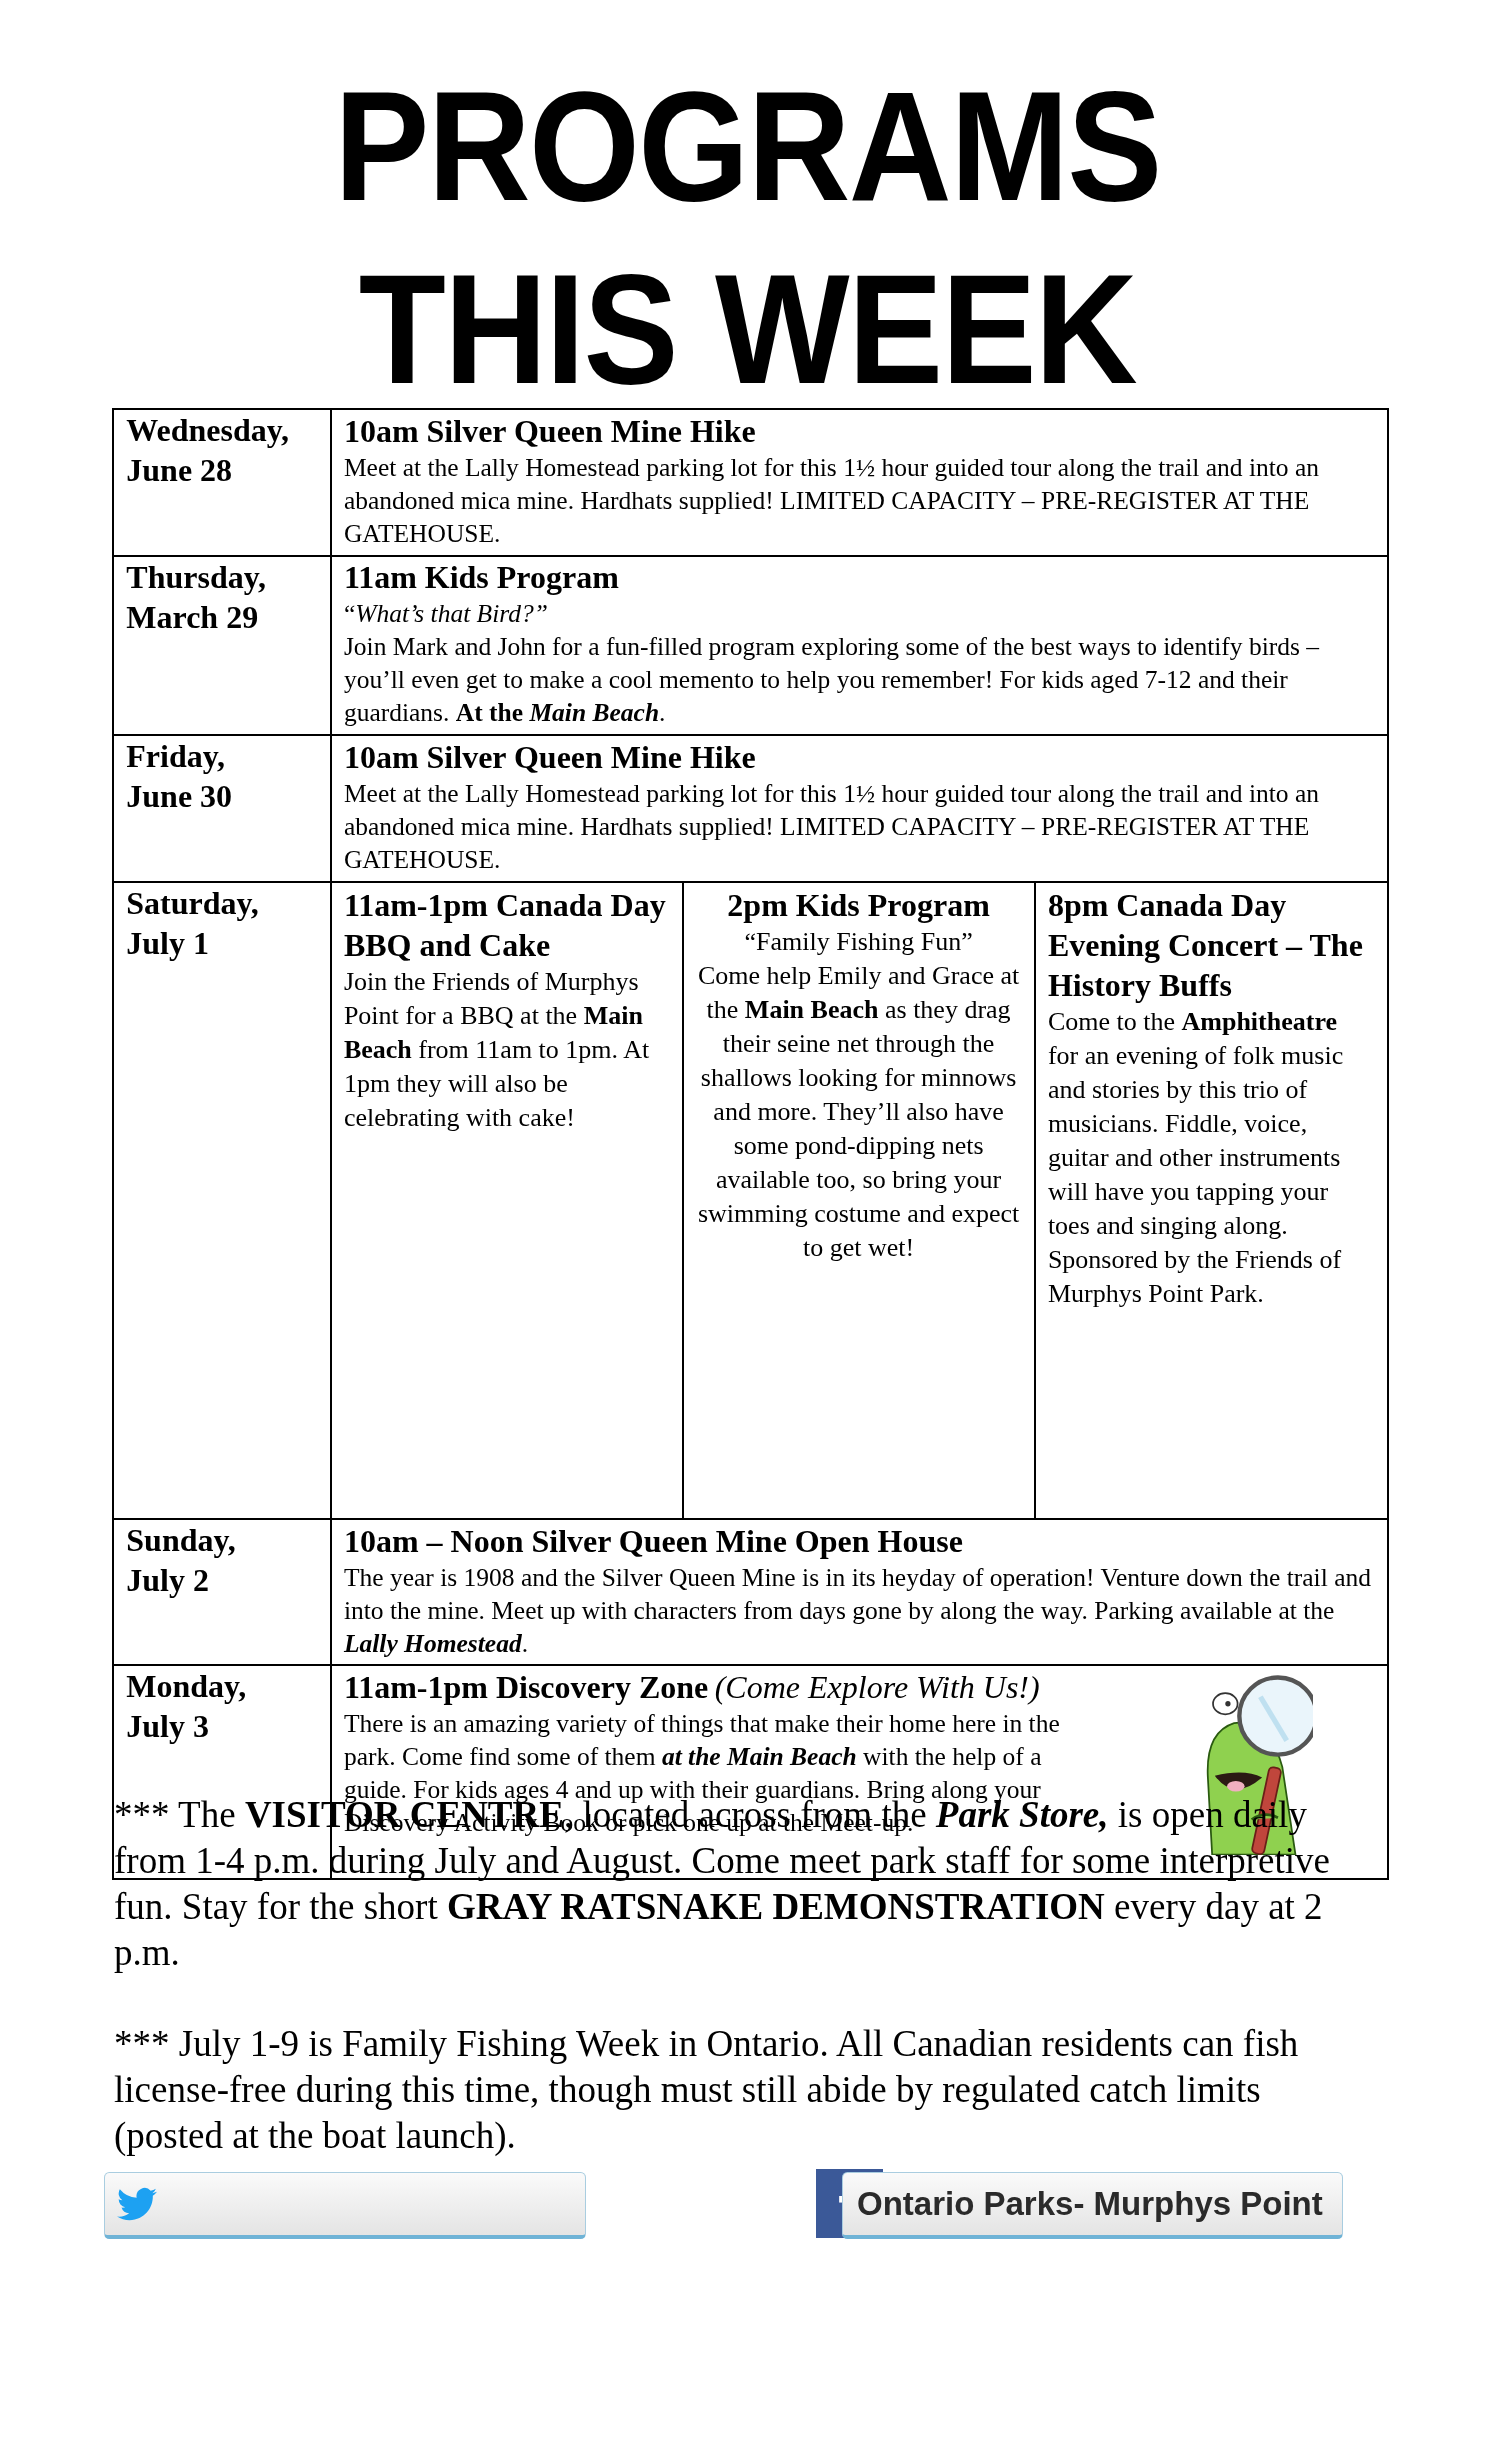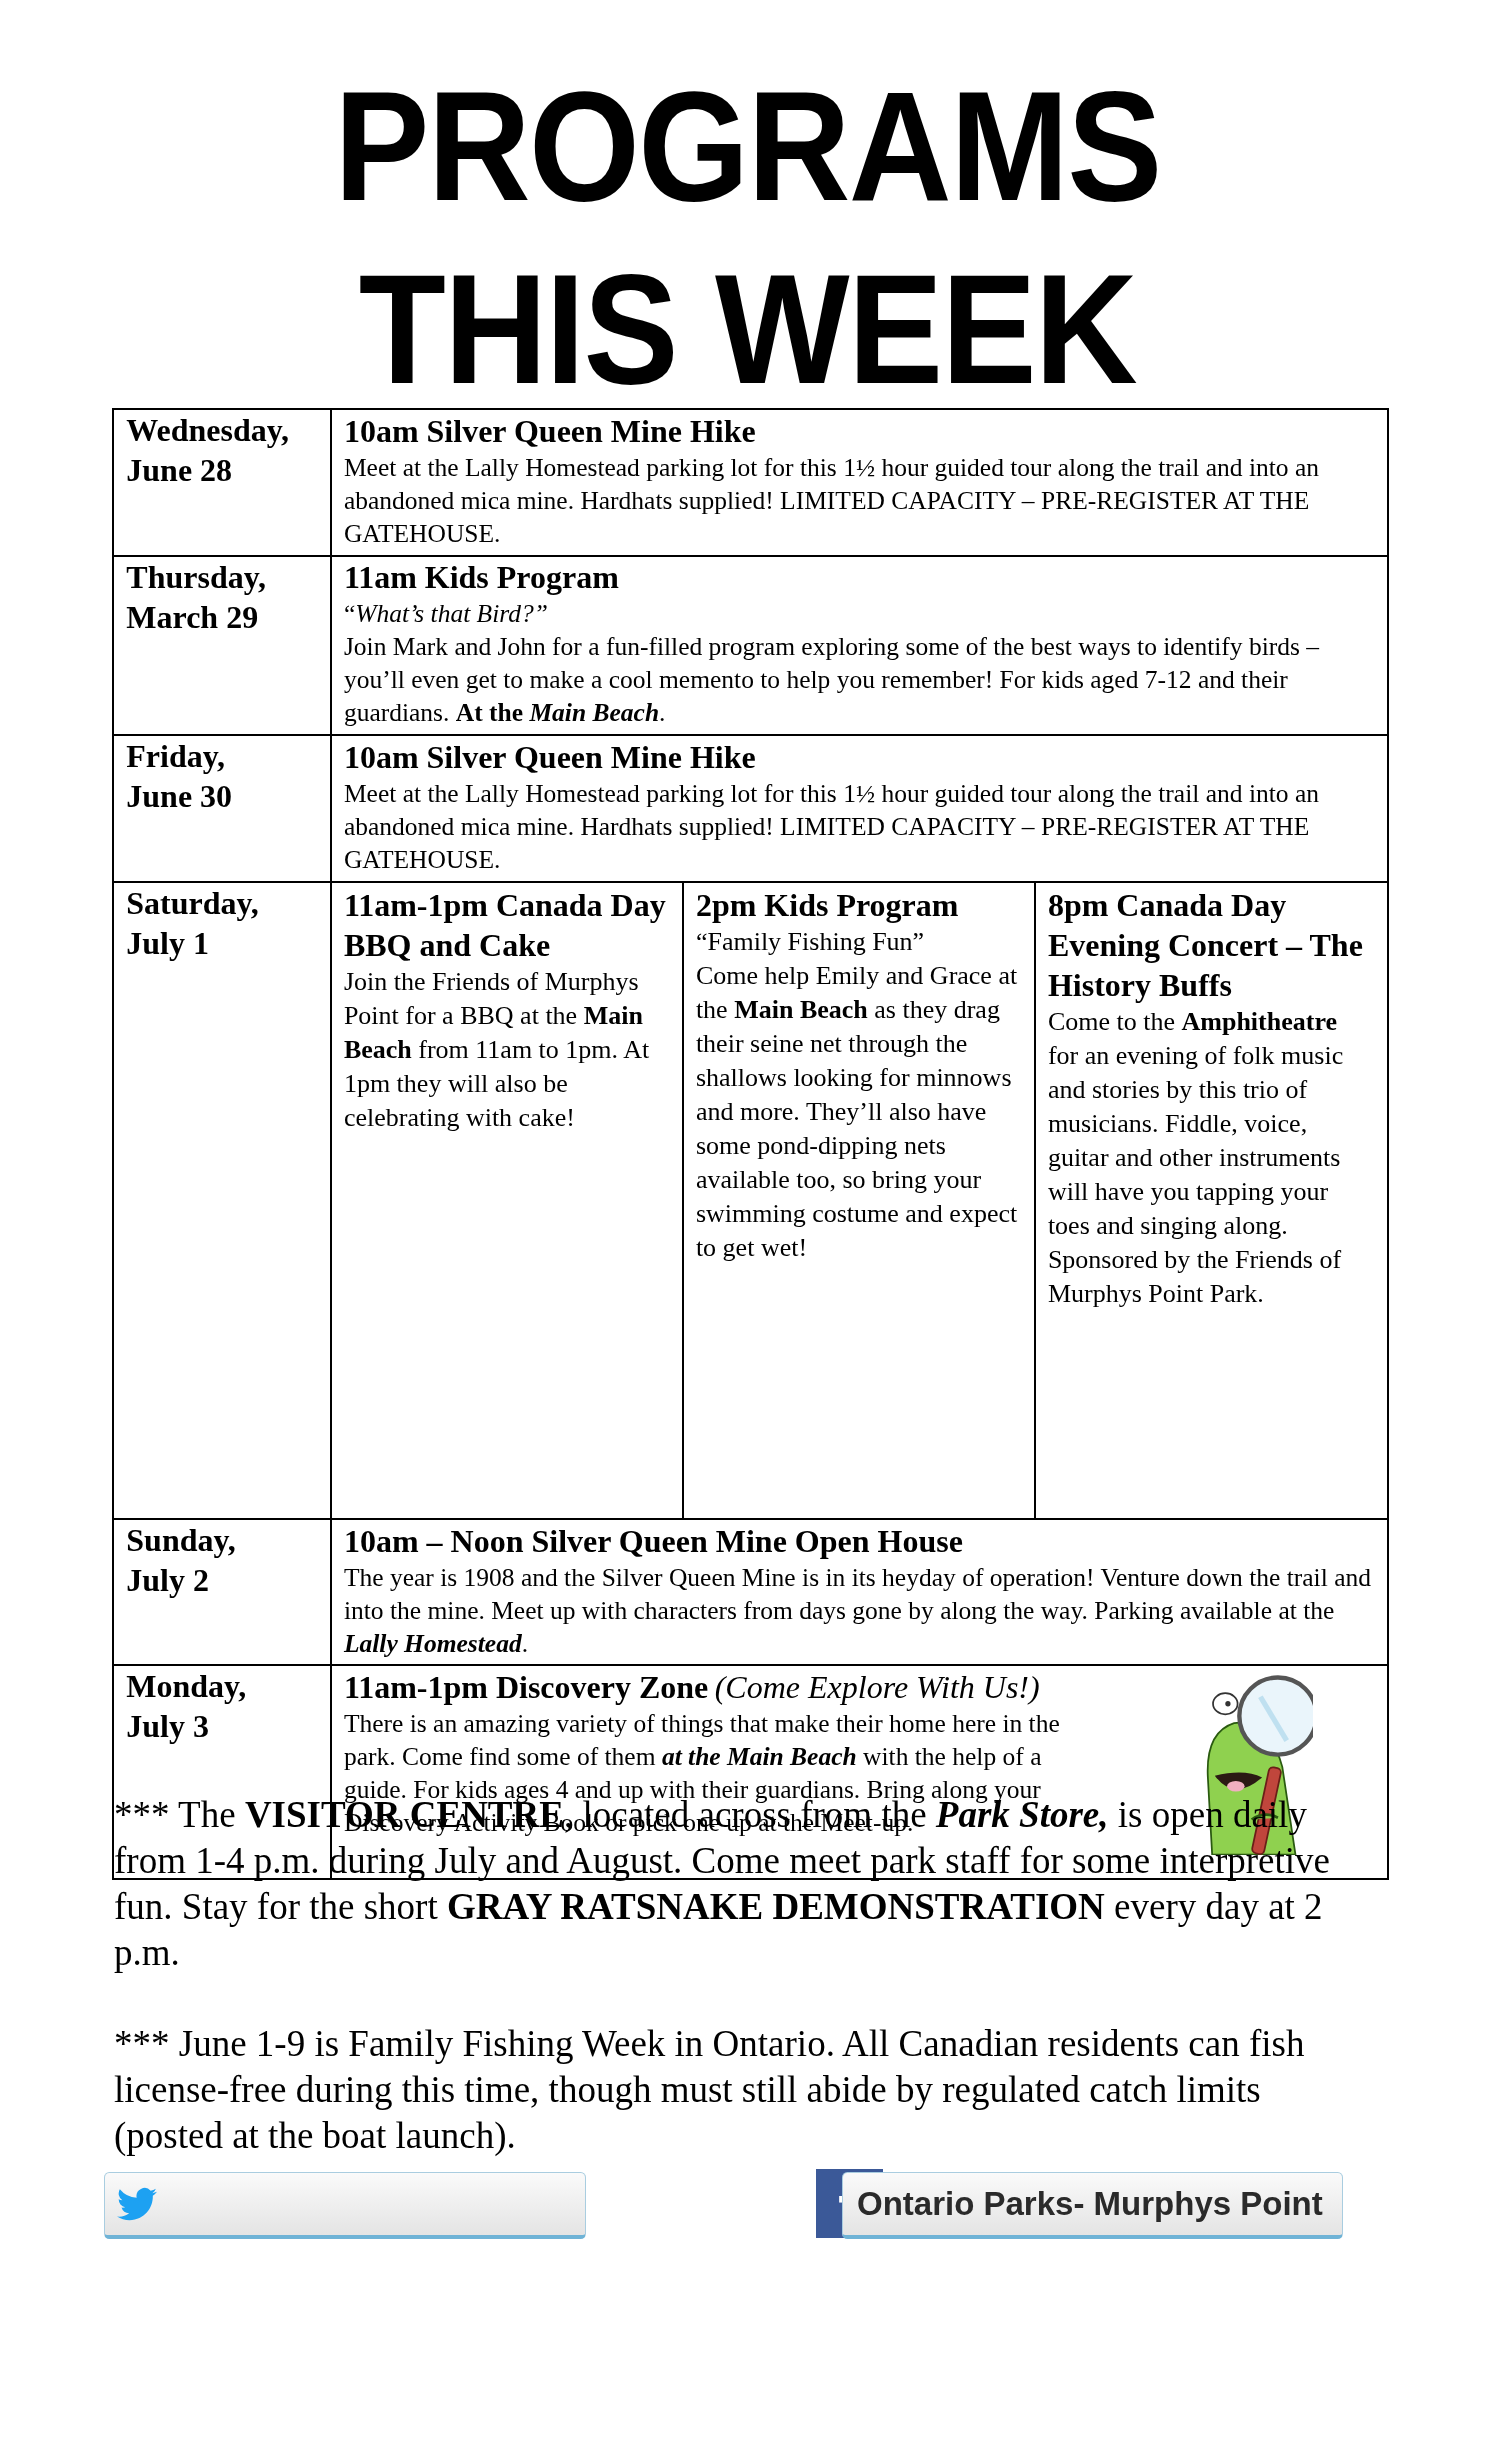--- a/index.html
+++ b/index.html
@@ -103,21 +103,21 @@
   <tr>
     <td class="day">
       <div>Saturday,</div>
       <div>July 1</div>
     </td>
     <td class="multi">
       <div style="white-space:nowrap; font-size:0;">
         <div class="col c1" style="white-space:normal;">
           <div class="ev-title">11am-1pm Canada Day BBQ and Cake</div>
           <div><span>Join the Friends of Murphys Point for a BBQ at the</span> <span class="b">Main Beach</span> <span>from 11am to 1pm. At 1pm they will also be celebrating with cake!</span></div>
-        </div><div class="col c2" style="white-space:normal;">
+        </div><div class="col c2" style="white-space:normal;text-align:center;">
           <div class="ev-title">2pm Kids Program</div>
           <div>“Family Fishing Fun”</div>
           <div><span>Come help Emily and Grace at the</span> <span class="b">Main Beach</span> <span>as they drag their seine net through the shallows looking for minnows and more. They’ll also have some pond-dipping nets available too, so bring your swimming costume and expect to get wet!</span></div>
         </div><div class="col c3" style="white-space:normal;">
           <div class="ev-title">8pm Canada Day Evening Concert – The History Buffs</div>
           <div><span>Come to the</span> <span class="b">Amphitheatre</span> <span>for an evening of folk music and stories by this trio of musicians. Fiddle, voice, guitar and other instruments will have you tapping your toes and singing along. Sponsored by the Friends of Murphys Point Park.</span></div>
         </div>
       </div>
     </td>
   </tr>
@@ -158,21 +158,21 @@
       </div>
     </td>
   </tr>
 </tbody>
   </table>
 
 <div class="notes n1">
   <span>***</span> <span>The</span> <span class="b">VISITOR CENTRE</span><span>, located across from the</span> <span class="bi">Park Store,</span> <span>is open daily from 1-4 p.m. during July and August. Come meet park staff for some interpretive fun. Stay for the short</span> <span class="b">GRAY RATSNAKE DEMONSTRATION</span> <span>every day at 2 p.m.</span>
 </div>
 
-<div class="notes n2">*** June 1-9 is Family Fishing Week in Ontario. All Canadian residents can fish license-free during this time, though must still abide by regulated catch limits (posted at the boat launch).</div>
+<div class="notes n2">*** July 1-9 is Family Fishing Week in Ontario. All Canadian residents can fish license-free during this time, though must still abide by regulated catch limits (posted at the boat launch).</div>
 
 <div class="social tw">
   <svg class="tw-icon" viewBox="0 0 24 20">
     <path d="M24 2.4a9.8 9.8 0 0 1-2.8.8A4.9 4.9 0 0 0 23.3.5a9.8 9.8 0 0 1-3.1 1.2A4.9 4.9 0 0 0 11.8 6 14 14 0 0 1 1.7.9a4.9 4.9 0 0 0 1.5 6.6A4.9 4.9 0 0 1 1 6.9a4.9 4.9 0 0 0 3.9 4.8 4.9 4.9 0 0 1-2.2.1 4.9 4.9 0 0 0 4.6 3.4A9.9 9.9 0 0 1 0 17.2 14 14 0 0 0 7.5 19.4c9.1 0 14-7.5 14-14v-.6A10 10 0 0 0 24 2.4z" fill="#1da1f2"></path>
   </svg>
 </div>
 
 <div class="fb-icon">f</div>
 <div class="social fb">
   <span>Ontario Parks- Murphys Point</span>

